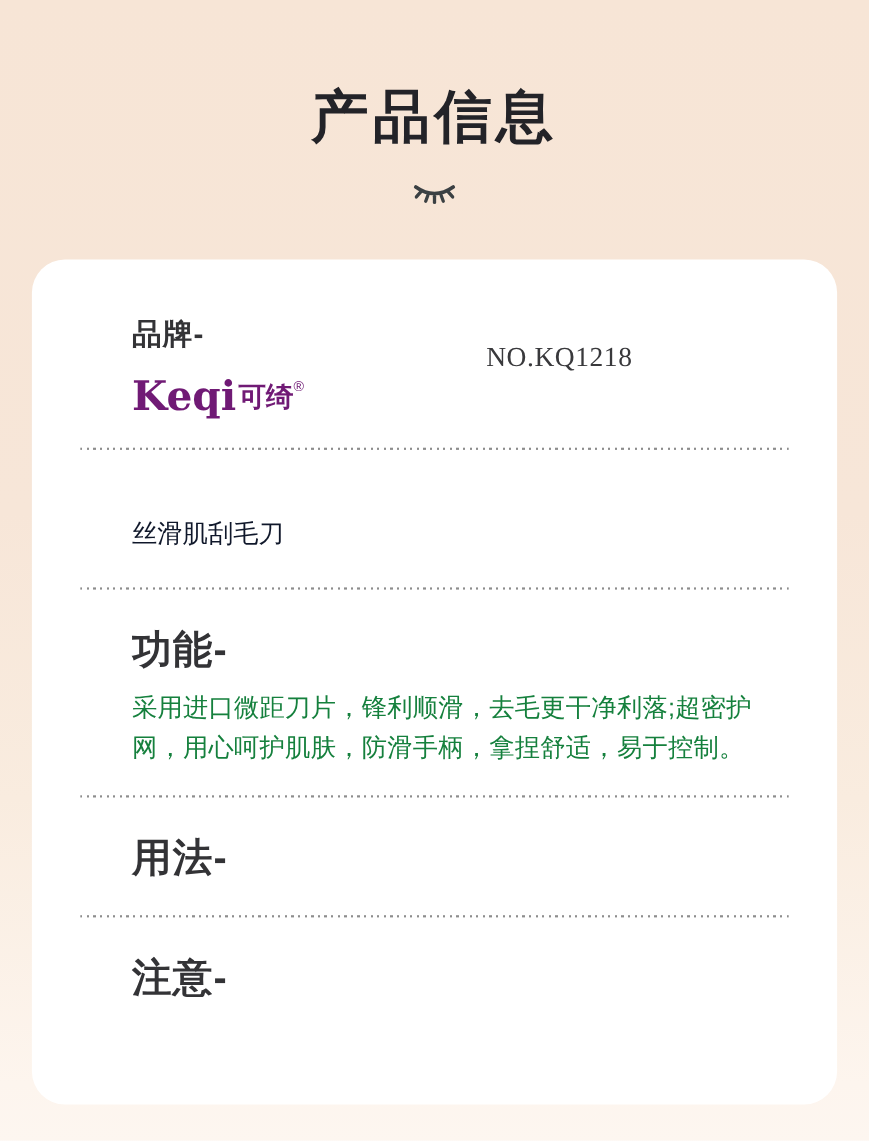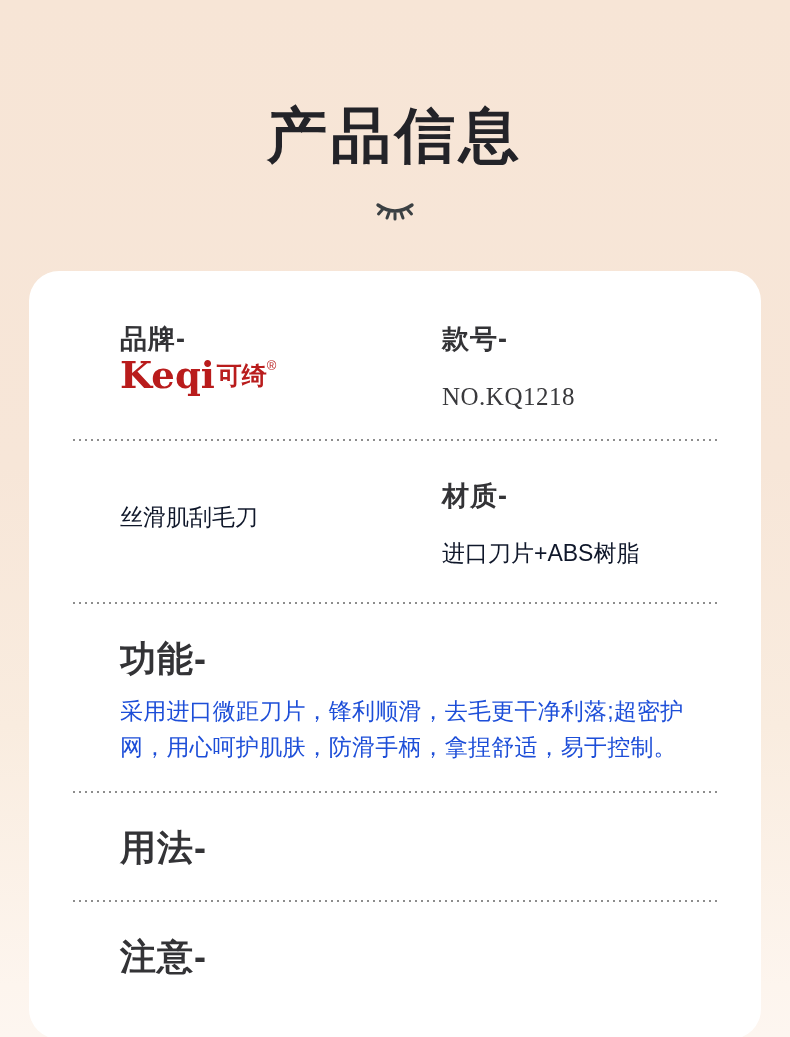--- a/index.html
+++ b/index.html
@@ -5,23 +5,23 @@
   * { margin: 0; padding: 0; box-sizing: border-box; }
   html, body { width: 790px; }
   body {
     width: 790px;
     height: 1037px;
     font-family: "Liberation Sans", "DejaVu Sans", sans-serif;
     background: linear-gradient(180deg, #f7e5d6 0%, #f7e6d8 45%, #f9ecdf 70%, #fdf5ee 95%, #fdf6f0 100%);
     overflow: hidden;
   }
   .page-title {
-    padding-top: 96px;
+    padding-top: 72px;
     text-align: center;
-    font-size: 60px;
+    font-size: 52px;
     font-weight: 700;
     letter-spacing: 4px;
     color: #232328;
   }
   .lash-wrap {
     margin-top: 22px;
     text-align: center;
     height: 32px;
   }
   .card {
@@ -50,22 +50,22 @@
     color: #0f172a;
   }
   .model-value {
     margin-top: 26px;
     font-size: 25px;
     color: #39393c;
     letter-spacing: 0.5px;
     font-family: Liberation Serif, serif;
   }
   .brand-logo {
-    margin-top: 0;
-    color: #b91c1c;
+    margin-top: 20px;
+    color: #701a75;
     white-space: nowrap;
     line-height: 1;
   }
   .brand-logo .latin {
     font-family: "DejaVu Serif", serif;
     font-size: 37px;
     font-weight: 600;
     letter-spacing: 0px;
   }
   .brand-logo .cn {
@@ -91,21 +91,21 @@
   .section-label {
     font-size: 36px;
     font-weight: 700;
     color: #333336;
     letter-spacing: 1px;
   }
   .section-text {
     margin-top: 9px;
     font-size: 23px;
     line-height: 36px;
-    color: #1d4ed8;
+    color: #15803d;
     letter-spacing: 0.2px;
   }
   .row-fields { margin-top: 2px; }
   .row-2 { margin-top: 37px; }
 </style>
 </head>
 <body>
 
 <div class="page-title">产品信息</div>
 
@@ -123,34 +123,29 @@
 <div class="card">
 
   <div class="two-col pad row-fields">
     <div>
       <div class="field-label">品牌-</div>
       <div class="brand-logo">
         <span class="latin">Keqi</span><span class="cn">可绮</span><span class="reg">®</span>
       </div>
     </div>
     <div>
-      <div class="field-label">款号-</div>
       <div class="model-value">NO.KQ1218</div>
     </div>
   </div>
 
   <div class="dotted-divider divider-1"></div>
 
   <div class="two-col pad row-2">
     <div>
       <div class="field-value">丝滑肌刮毛刀</div>
-    </div>
-    <div>
-      <div class="field-label">材质-</div>
-      <div class="field-value">进口刀片+ABS树脂</div>
     </div>
   </div>
 
   <div class="dotted-divider divider-2"></div>
 
   <div class="section pad">
     <div class="section-label">功能-</div>
     <div class="section-text">采用进口微距刀片，锋利顺滑，去毛更干净利落;超密护网，用心呵护肌肤，防滑手柄，拿捏舒适，易于控制。</div>
   </div>
 

